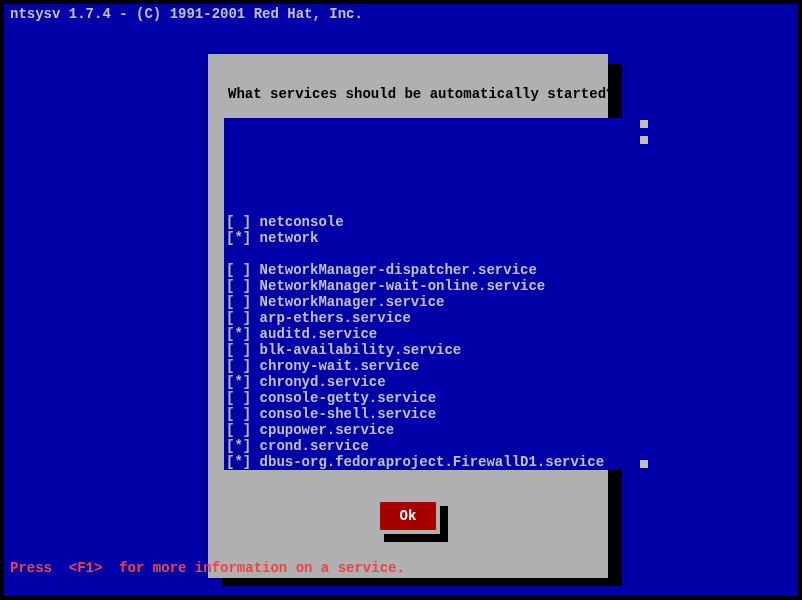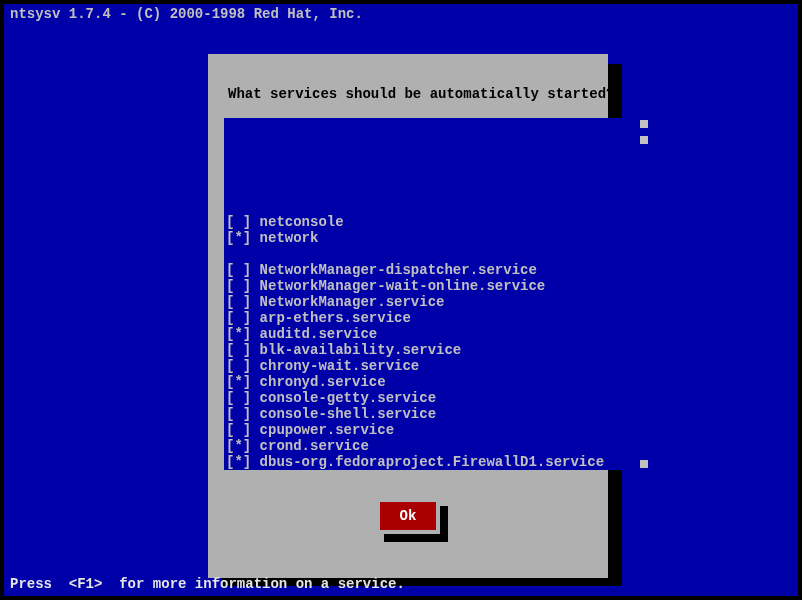--- a/index.html
+++ b/index.html
@@ -18,23 +18,23 @@
     top: 4px; left: 4px; right: 4px; bottom: 4px;
     background: #0000a8;
   }
   .titlebar {
     color: #c0c0c0;
     padding: 2px 6px;
     white-space: pre;
   }
   .helpbar {
     position: absolute;
-    bottom: 4px;
+    bottom: 20px;
     left: 6px;
-    color: #e5e5e5;
+    color: #ef4444;
     white-space: pre;
   }
   .dialog-shadow {
     position: absolute;
     top: 60px;
     left: 218px;
     width: 400px;
     height: 522px;
     background: #000;
   }
@@ -112,21 +112,21 @@
     padding: 6px 16px;
     text-align: center;
     min-width: 64px;
     cursor: pointer;
   }
 </style>
 </head>
 <body>
 
 <div class="screen">
-  <div class="titlebar">ntsysv 1.7.4 - (C) 2000-1998 Red Hat, Inc.</div>
+  <div class="titlebar">ntsysv 1.7.4 - (C) 1991-2001 Red Hat, Inc.</div>
 
   <div class="dialog-shadow"></div>
 
   <div class="dialog">
     <div class="dialog-title">What services should be automatically started?</div>
 
     <div class="list-wrap">
       <div class="list" id="svc-list">
         <div class="scroll-top"></div>
         <div class="scroll-thumb"></div>

